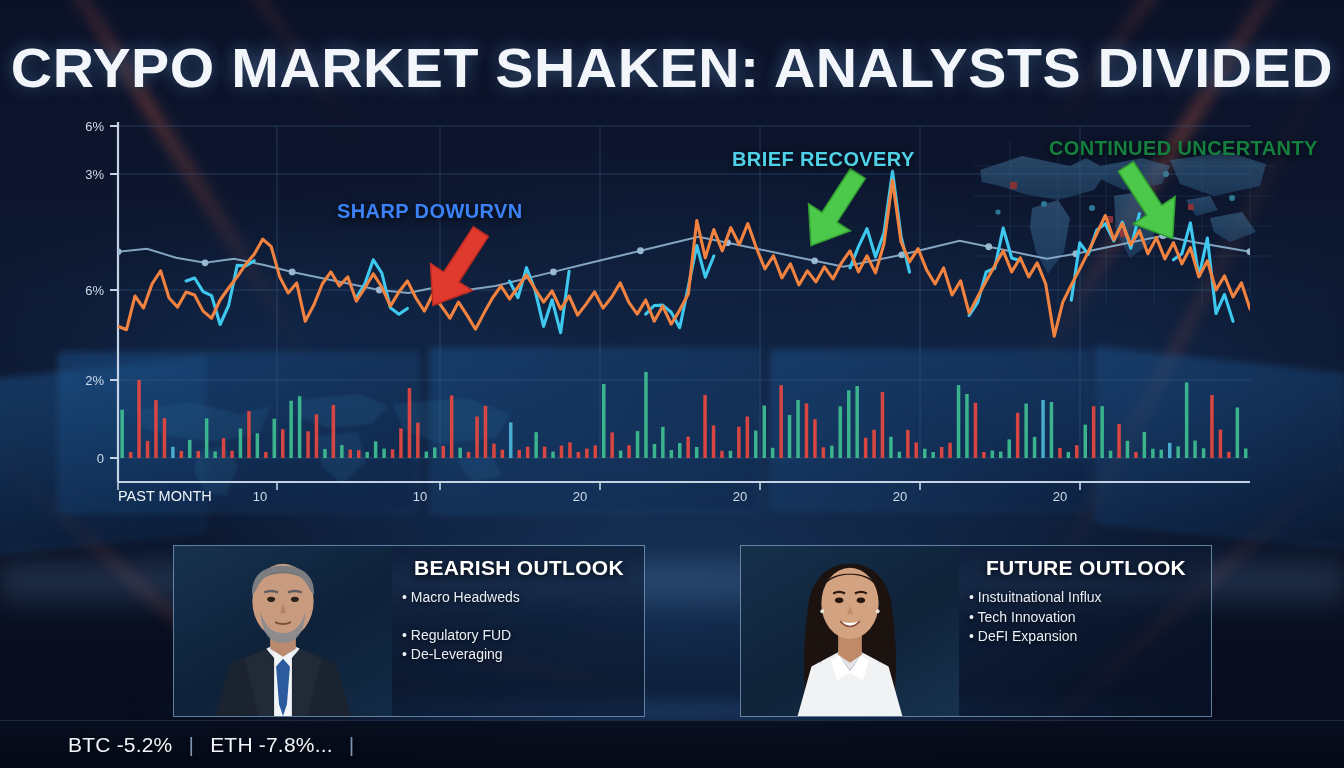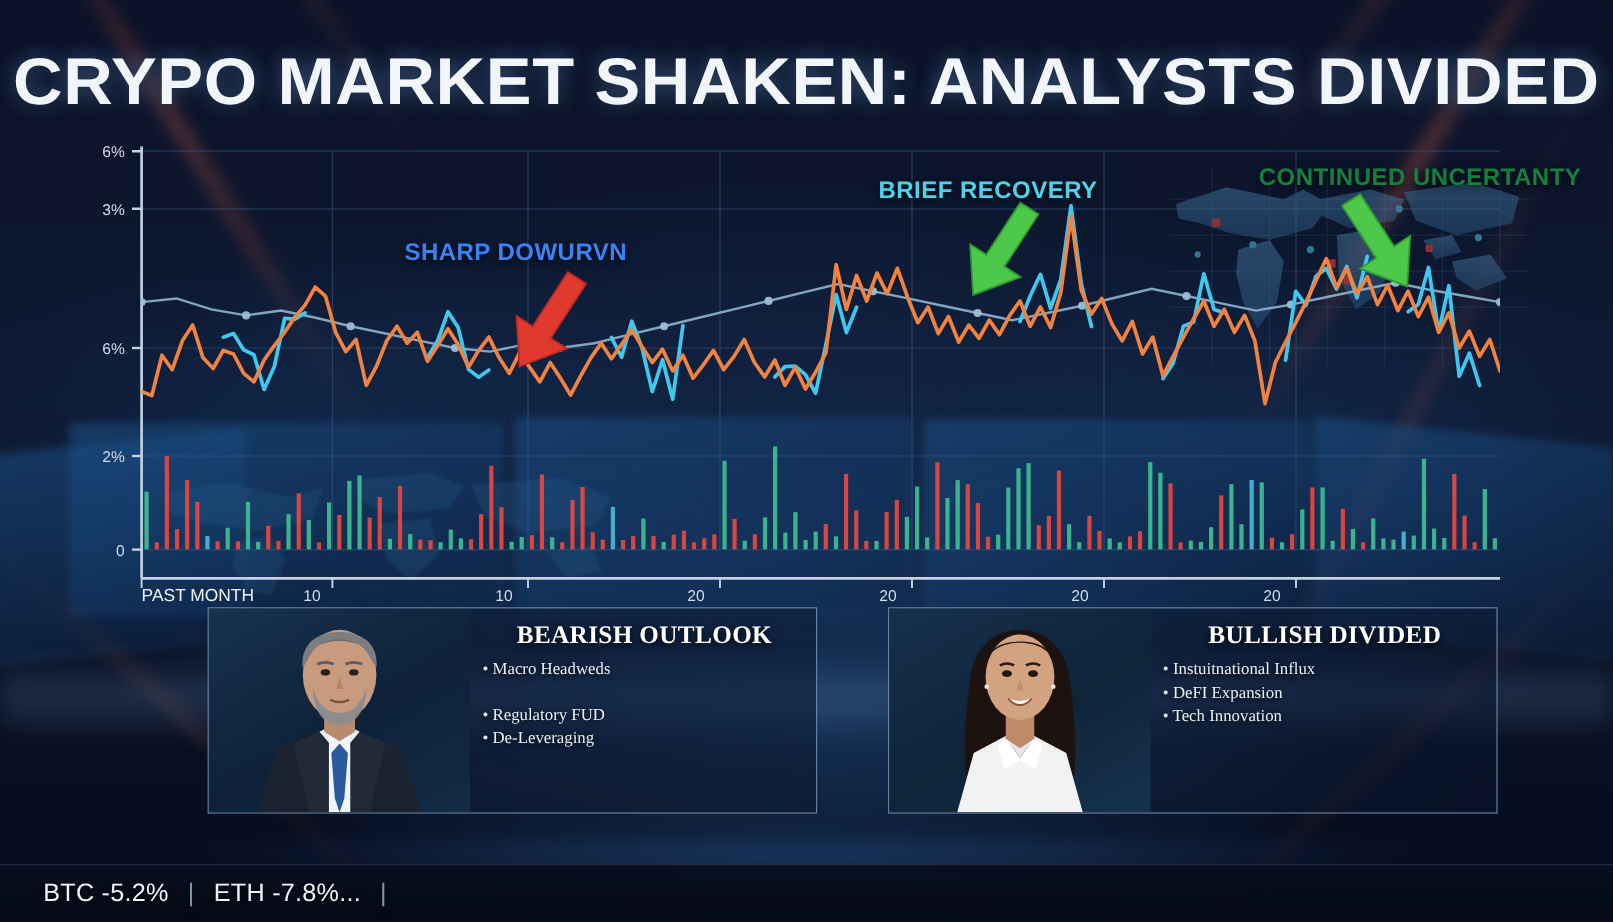--- a/index.html
+++ b/index.html
@@ -89,24 +89,24 @@
     white-space:nowrap; text-shadow:0 2px 7px rgba(0,0,0,.75);
   }
   #anno-down { left:337px; top:200px; color:#3b82f6; }
   #anno-recovery { left:732px; top:148px; color:#4fd2e8; }
   #anno-uncert { left:1014px; top:137px; color:#15803d;margin-left:35px; }
 
   .arrow-svg { position:absolute; }
 
   
   .panel {
-    position:absolute; top:506px; width:508px; height:172px;
+    position:absolute; top:545px; width:472px; height:172px;
     border:1.6px solid rgba(150,190,225,0.62);
     background:linear-gradient(135deg, rgba(14,30,58,0.62), rgba(10,22,44,0.50));
-    display:flex; overflow:hidden;font-family:Liberation Serif, serif;
+    display:flex; overflow:hidden;
   }
   #panel-bear { left:173px; }
   #panel-bull { left:740px; }
   .portrait { width:218px; position:relative; overflow:hidden; flex:none; }
   .panel-body { flex:1; padding:10px 8px 0 10px; }
   .panel-title {
     color:#ffffff; font-size:21px; font-weight:bold; letter-spacing:.3px;
     text-align:center; margin-bottom:8px; text-shadow:0 2px 6px rgba(0,0,0,.8);
   }
   .bullet {
@@ -118,21 +118,21 @@
   
   .face-bg { position:absolute; inset:0; }
   .bear-bg { background:linear-gradient(150deg,#17324f 0%,#0e2139 55%,#132b46 100%); }
   .bull-bg { background:linear-gradient(150deg,#16304c 0%,#0f2339 55%,#17324f 100%); }
 
   
   #ticker {
     position:absolute; left:0; right:0; bottom:0; height:48px;
     background:linear-gradient(180deg, rgba(8,14,30,0.93), rgba(5,9,22,0.97));
     border-top:1px solid rgba(90,130,180,0.28);
-    display:flex; align-items:center; padding-left:36px;
+    display:flex; align-items:center; padding-left:68px;
     color:#f0f4fa; font-size:21px; letter-spacing:.2px;
     text-shadow:0 1px 4px rgba(0,0,0,.9);
   }
   .tk-sep { color:#7e93ae; padding:0 16px; }
   .tk-item { white-space:nowrap; }
 </style>
 </head>
 <body>
 
 <div id="stage">
@@ -527,24 +527,24 @@
       <path d="M109 60 L106 69 L112 69 Z" fill="#b98462" opacity="0.7"></path>
 
       <path d="M99 76 Q109 86 119 76 Q109 80 99 76 Z" fill="#ffffff"></path>
       <path d="M99 76 Q109 87 119 76" stroke="#8a4f3b" stroke-width="1.6" fill="none"></path>
 
       <circle cx="81" cy="66" r="2" fill="#e8e3d8"></circle>
       <circle cx="137" cy="66" r="2" fill="#e8e3d8"></circle>
     </svg>
   </div>
   <div class="panel-body">
-    <div class="panel-title">BULLISH DIVIDED</div>
+    <div class="panel-title">FUTURE OUTLOOK</div>
     <div class="bullet">• Instuitnational Influx</div>
+    <div class="bullet">• Tech Innovation</div>
     <div class="bullet">• DeFI Expansion</div>
-    <div class="bullet">• Tech Innovation</div>
   </div>
 </div>
 
 <div id="ticker">
   <span class="tk-item">BTC -5.2%</span>
   <span class="tk-sep">|</span>
   <span class="tk-item">ETH -7.8%...</span>
   <span class="tk-sep">|</span>
 </div>
 

